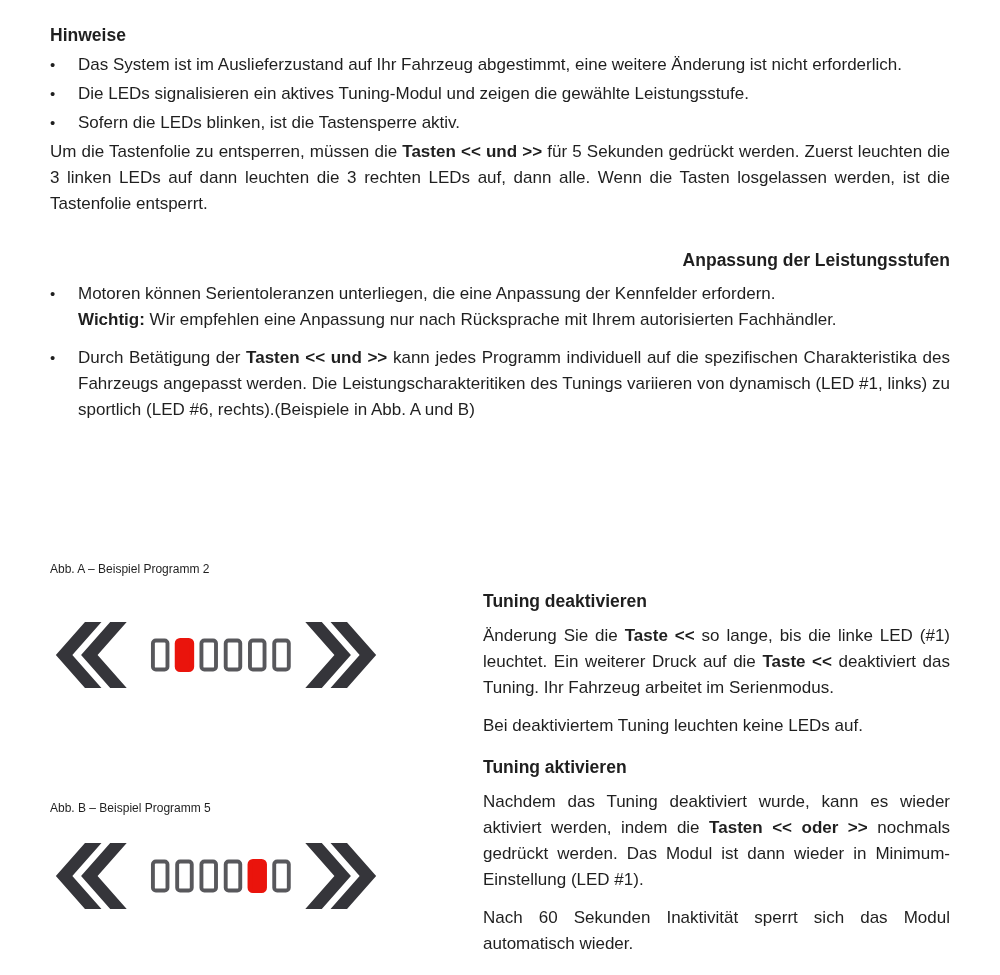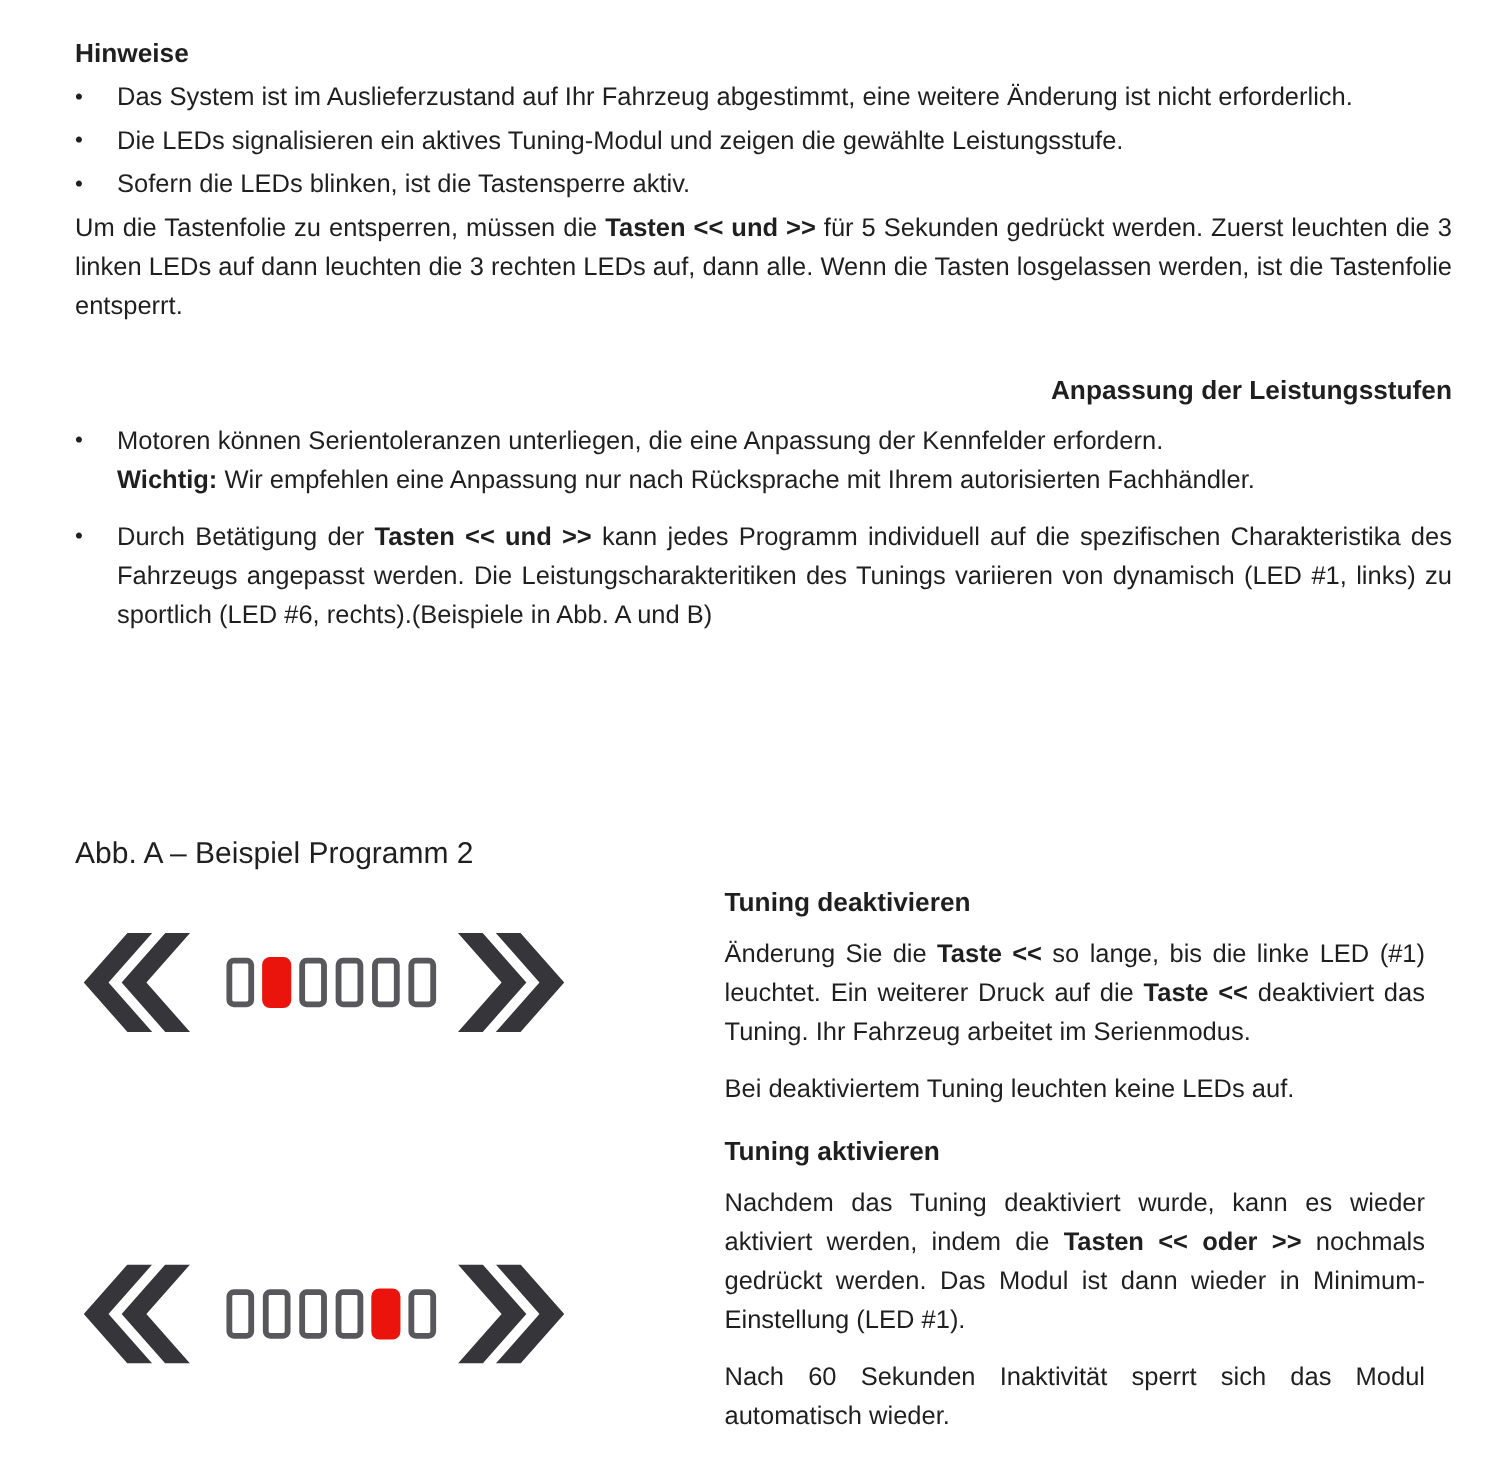--- a/index.html
+++ b/index.html
@@ -4,39 +4,39 @@
 <style>
   :root{
     --text:#1f1f1f; --chevron:#35353a; --led-border:#58585c; --led-red:#ea140c; --bg:#ffffff;
   }
   html,body{margin:0;padding:0;}
   body{
     width:1000px;height:975px;overflow:hidden;background:var(--bg);
     font-family:"Liberation Sans",sans-serif;color:var(--text);
     font-size:17px;line-height:26px;position:relative;
   }
-  .content{padding:22px 32px 0 50px;}
+  .content{padding:22px 50px 0 50px;}
   .h{font-weight:bold;font-size:17.5px;line-height:26px;margin:0;}
   p{margin:0;}
   .justify{text-align:justify;}
   .b{font-weight:bold;}
   
   .bullets{margin:4px 0 0 0;}
   .bullet-item{display:flex;margin:3px 0;}
   .bullet-dot{flex:none;width:28px;font-size:15px;}
   .bullet-text{flex:1;}
   
   .h-entsperren{margin-top:22px;}
   .line1{margin-top:12px;}
   .h-anpassung{margin-top:30px;text-align:right;}
   .anp-b1{margin-top:8px;}
   .anp-b2{margin-top:12px;}
   
   .bottom-zone{position:absolute;left:50px;top:545px;width:900px;height:430px;}
-  .fig-label{position:absolute;left:0;font-size:20px;}
+  .fig-label{position:absolute;left:0;font-size:12px;}
   .fig-label-a{top:11px;}
   .fig-label-b{top:250px;}
   .fig-svg{position:absolute;left:5px;}
   .fig-svg-a{top:77px;}
   .fig-svg-b{top:298px;}
   .chev{fill:var(--chevron);}
   .led{fill:#ffffff;stroke:var(--led-border);stroke-width:4;}
   .led.on{fill:var(--led-red);stroke:var(--led-red);stroke-width:5;stroke-linejoin:round;}
   .right-col{position:absolute;left:433px;top:43px;width:467px;}
   .rc-p1{margin-top:9px;}
@@ -103,20 +103,21 @@
       <rect class="led" x="175" y="19" width="15" height="30" rx="3"></rect>
       <rect class="led" x="200" y="19" width="15" height="30" rx="3"></rect>
       <rect class="led" x="225" y="19" width="15" height="30" rx="3"></rect>
     </g>
     <g>
       <polygon class="chev" points="300,0 283,0 313,34 283,68 300,68 330,34"></polygon>
       <polygon class="chev" points="274,0 257,0 287,34 257,68 274,68 304,34"></polygon>
     </g>
   </svg>
 
+  <p class="fig-label fig-label-b">Abb. B – Beispiel Programm 5</p>
 
   <svg class="fig-svg fig-svg-b" viewBox="0 0 330 68" width="322" height="66">
     <g>
       <polygon class="chev" points="30,0 47,0 17,34 47,68 30,68 0,34"></polygon>
       <polygon class="chev" points="56,0 73,0 43,34 73,68 56,68 26,34"></polygon>
     </g>
     <g>
       <rect class="led" x="100" y="19" width="15" height="30" rx="3"></rect>
       <rect class="led" x="125" y="19" width="15" height="30" rx="3"></rect>
       <rect class="led" x="150" y="19" width="15" height="30" rx="3"></rect>

